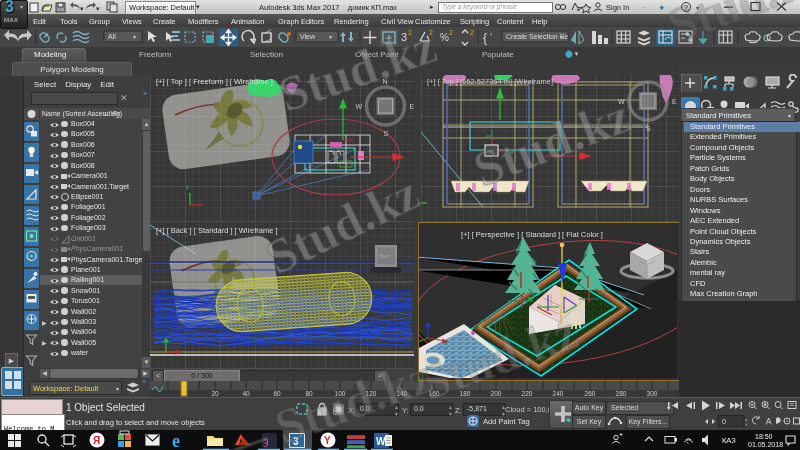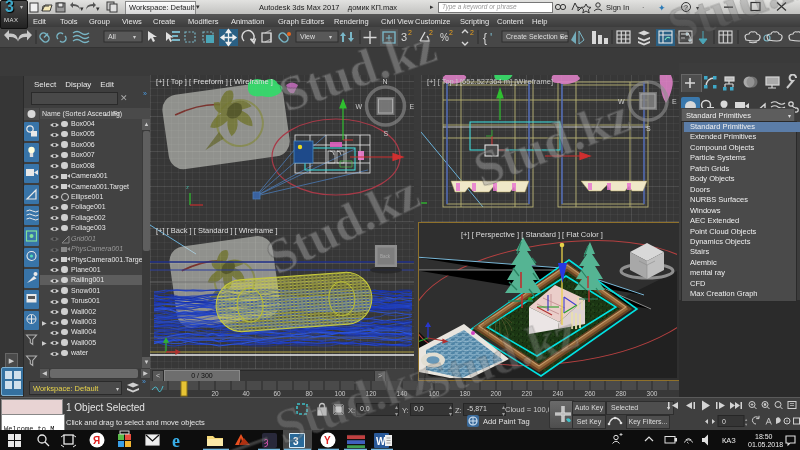--- a/index.html
+++ b/index.html
@@ -211,20 +211,31 @@
       </g>
       <line x1="738" y1="3" x2="738" y2="17" stroke="#2e2e2e"></line>
       <g fill="none" stroke="#d8d8d8" stroke-width="1.2">
         <path d="M746 13 q-3 -6 3 -6 q1 -3 4 -2 q3 -1 4 2 q5 1 2 6 q-2 2 -13 0 z m3 2 q4 1.5 8 0"></path>
         <circle cx="767" cy="11" r="3" stroke="#79b6c6"></circle>
         <path d="M768 13 q-3 -6 3 -6 q1 -3 4 -2 q3 -1 4 2 q5 1 2 6 q-2 2 -13 0 z"></path>
         <path d="M790 13 q-3 -6 3 -6 q1 -3 4 -2 q3 -1 4 2 q5 1 2 6 q-2 2 -13 0 z"></path>
       </g>
     </svg>
   </div>
+  <div class="abs" id="ribbon">
+    <div class="abs" style="left:22px;top:1px;width:62px;height:15px;background:linear-gradient(#5c5c5c,#474747);border:1px solid #666;border-bottom:none;border-radius:3px 3px 0 0;"></div>
+    <span class="ribtab" style="left:34px;color:#f0f0f0;">Modeling</span>
+    <span class="ribtab" style="left:139px;">Freeform</span>
+    <span class="ribtab" style="left:250px;">Selection</span>
+    <span class="ribtab" style="left:355px;">Object Paint</span>
+    <span class="ribtab" style="left:482px;">Populate</span>
+
+    <span class="ribtab" style="left:565px;font-size:7px;color:#3fa8c8;">⬤<span style="color:#ccc;"> ▾</span></span>
+  </div>
+  <div class="abs" id="polytab">Polygon Modeling</div>
   <div class="abs" id="lstrip">
     <div class="abs" style="left:5px;top:277px;width:11px;height:13px;background:#4a4a4a;border:1px solid #666;color:#ccc;font-size:7px;text-align:center;line-height:13px;">▶</div>
     <div class="abs" style="left:1px;top:291px;width:22px;height:27px;background:#3571a0;border:1px solid #7fb0d0;border-radius:2px;">
       <div class="abs" style="left:3px;top:3px;width:7px;height:8px;background:#cfe0ec;"></div>
       <div class="abs" style="left:12px;top:3px;width:7px;height:8px;background:#cfe0ec;"></div>
       <div class="abs" style="left:3px;top:13px;width:7px;height:8px;background:#cfe0ec;"></div>
       <div class="abs" style="left:12px;top:13px;width:7px;height:8px;background:#cfe0ec;"></div>
     </div>
   </div>
   <div class="abs" id="explorer">

